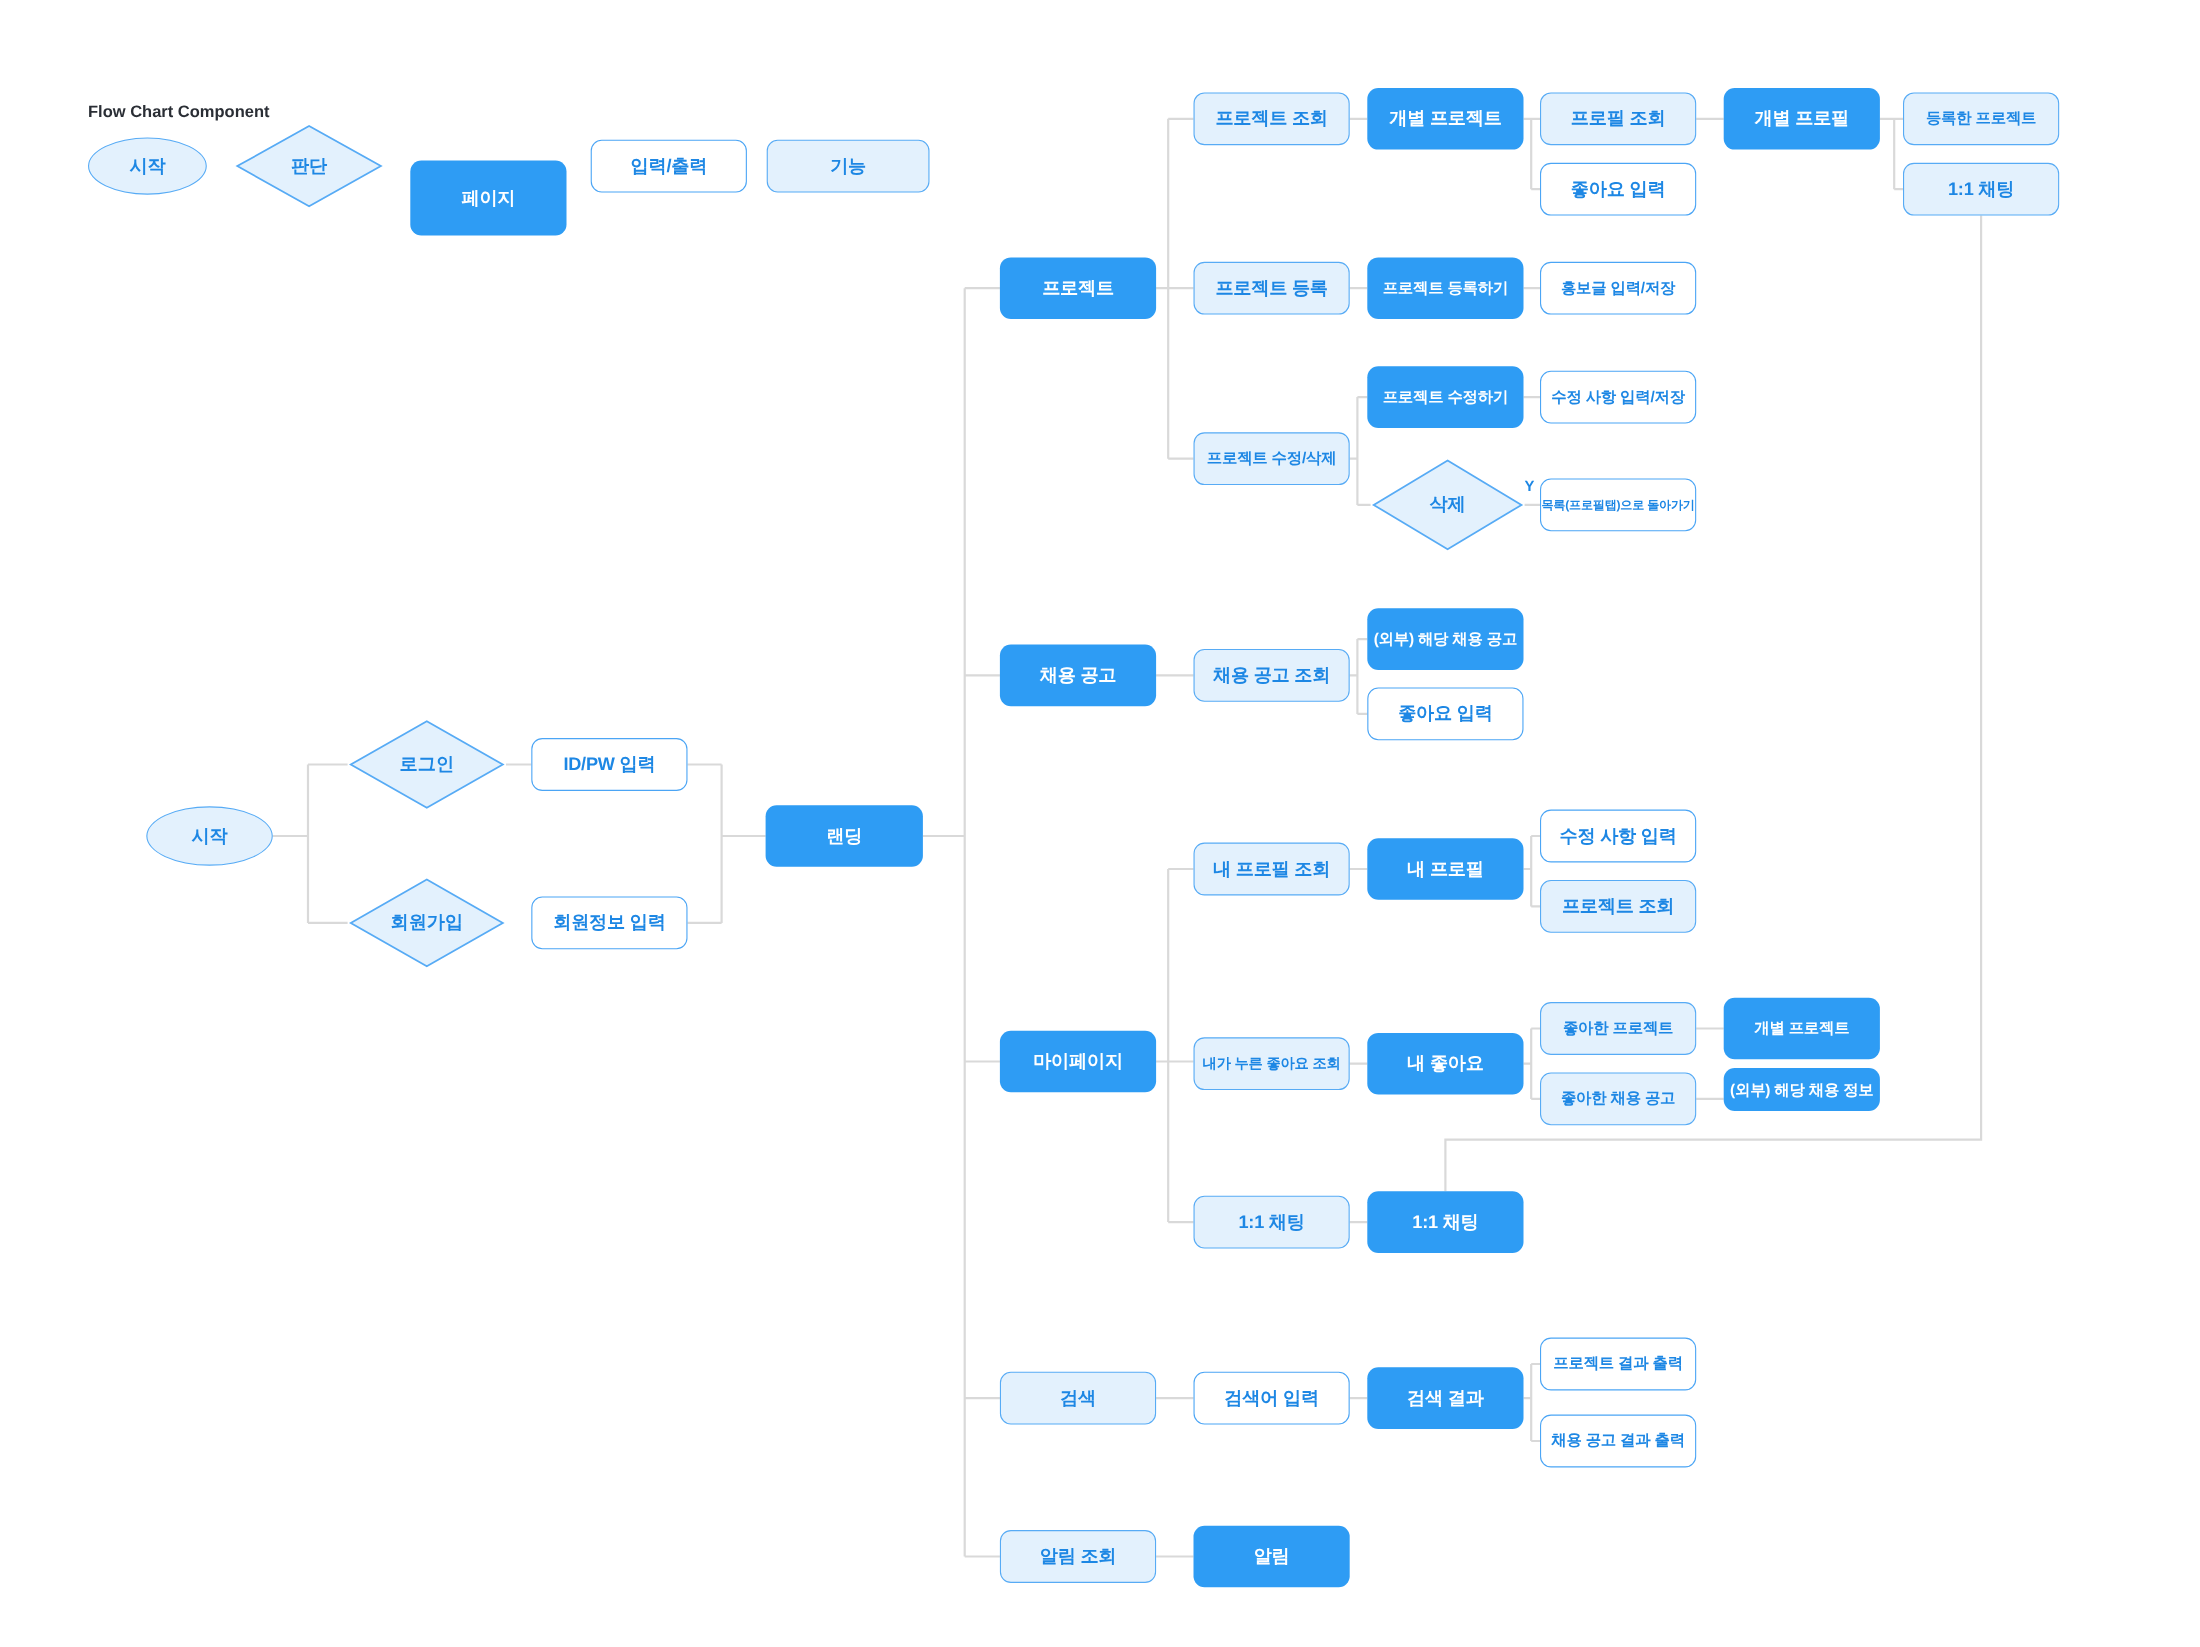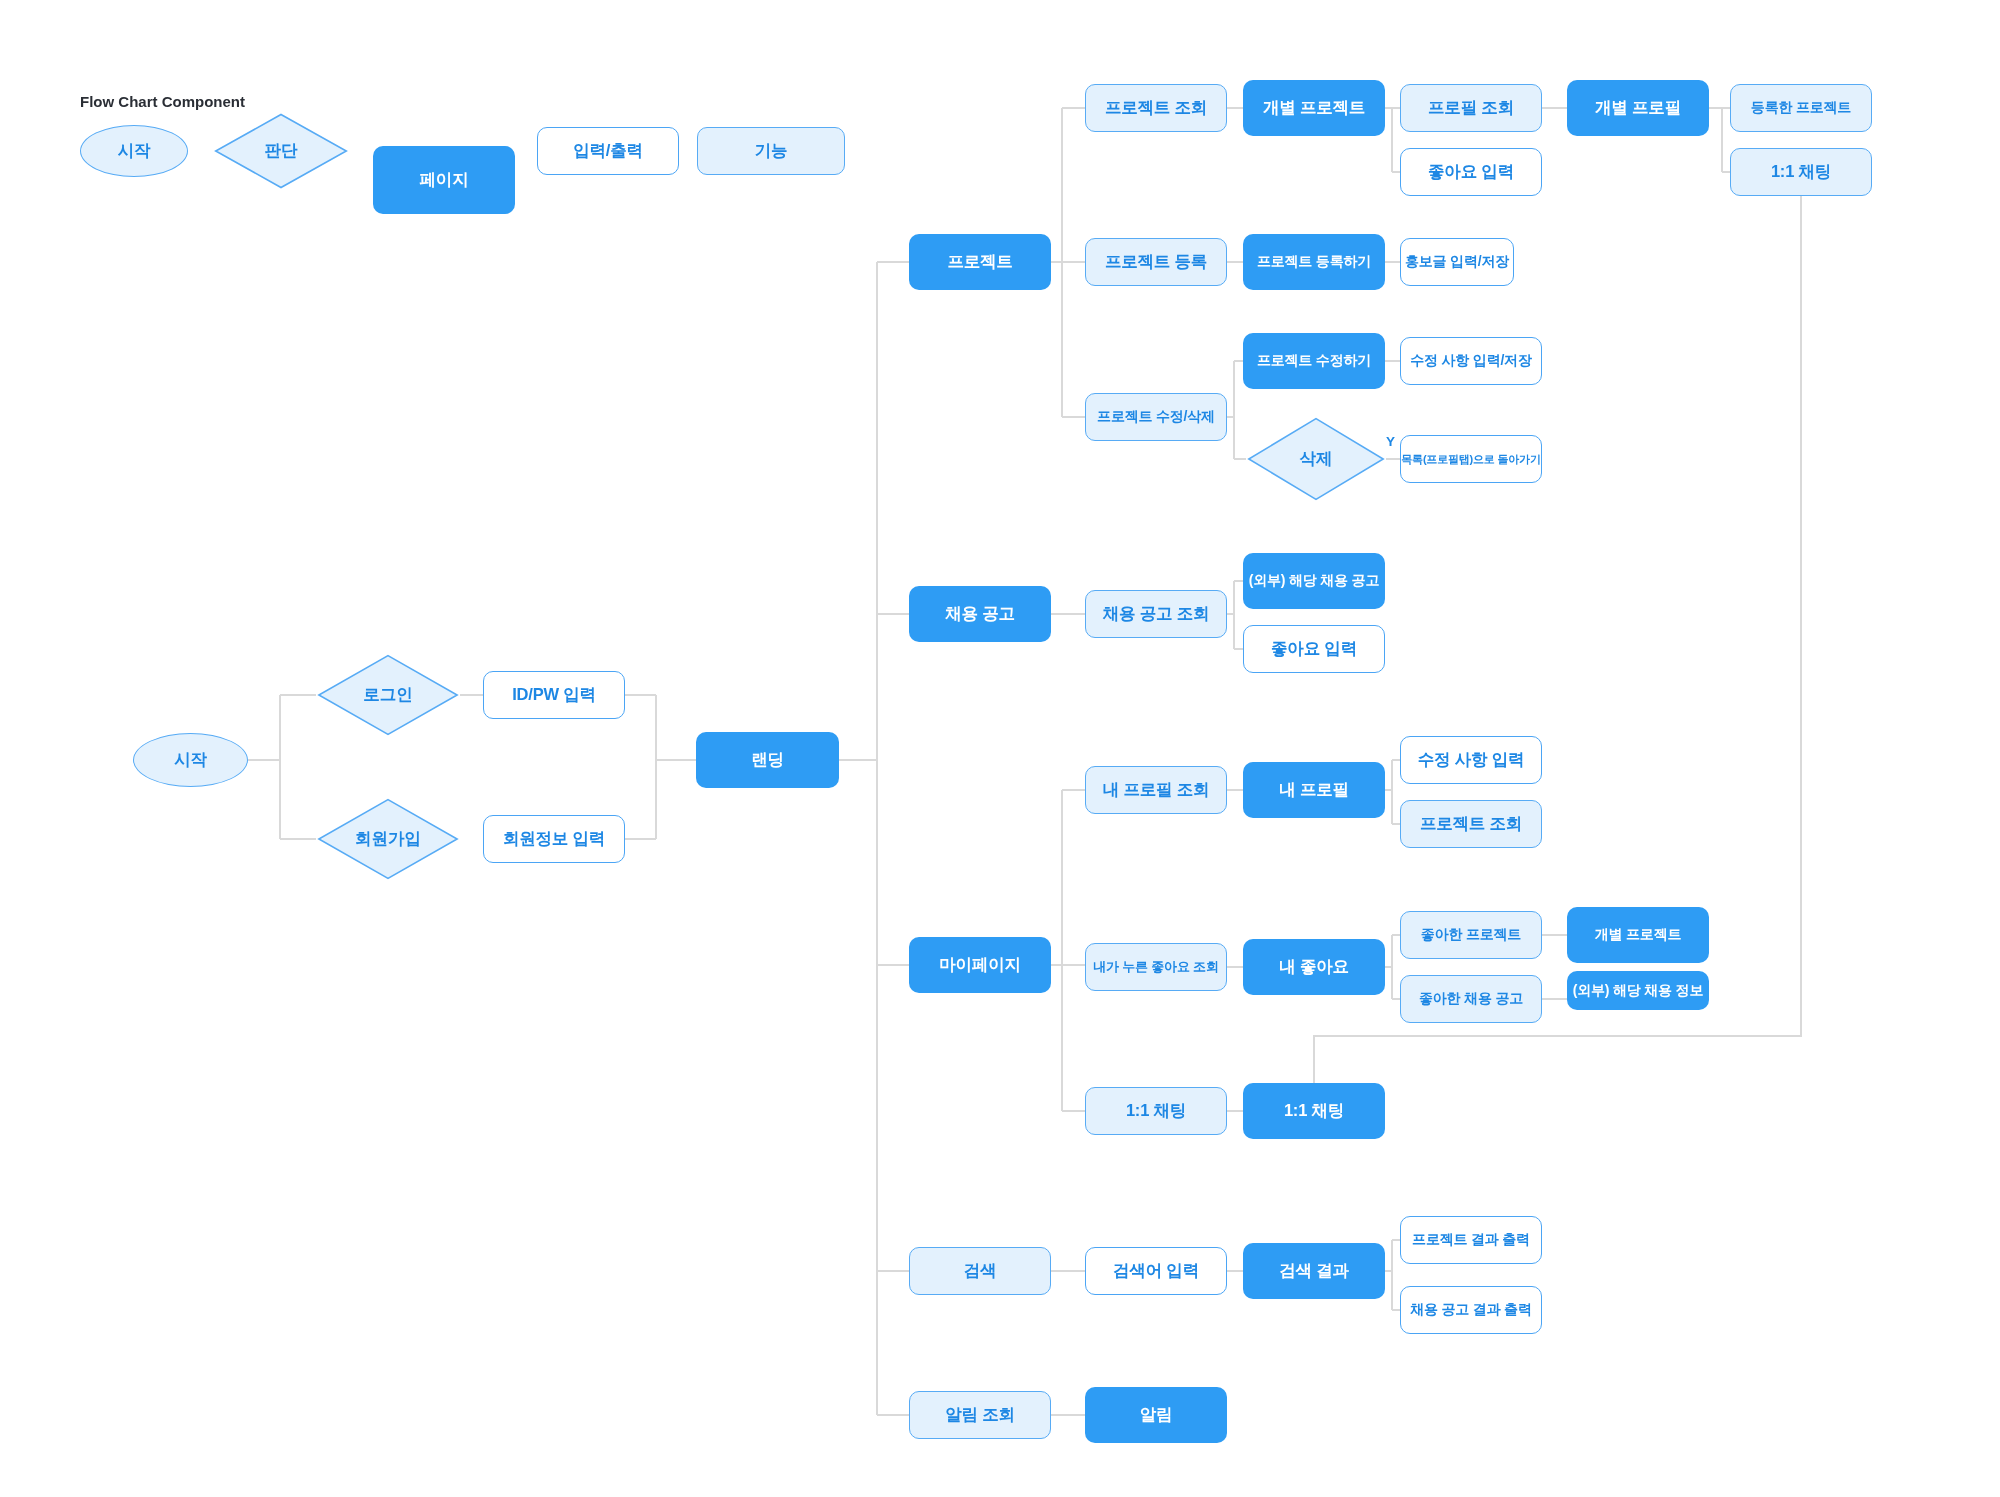--- a/index.html
+++ b/index.html
@@ -116,21 +116,21 @@
   <div class="node light sm" style="left:1730px; top:84px; width:142px; height:48px;text-align:right;">등록한 프로젝트</div>
 
   <div class="node white" style="left:1400px; top:148px; width:142px; height:48px;">좋아요 입력</div>
 
   <div class="node light" style="left:1730px; top:148px; width:142px; height:48px;">1:1 채팅</div>
 
   <div class="node light" style="left:1085px; top:238px; width:142px; height:48px;">프로젝트 등록</div>
 
   <div class="node solid sm" style="left:1243px; top:234px; width:142px; height:56px;">프로젝트 등록하기</div>
 
-  <div class="node white sm" style="left:1400px; top:238px; width:114px; height:48px;">홍보글 입력/저장</div>
+  <div class="node white sm" style="left:1400px; top:238px; width:142px; height:48px;">홍보글 입력/저장</div>
 
   <div class="node solid sm" style="left:1243px; top:333px; width:142px; height:56px;">프로젝트 수정하기</div>
 
   <div class="node white sm" style="left:1400px; top:337px; width:142px; height:48px;">수정 사항 입력/저장</div>
 
   <div class="node light sm" style="left:1085px; top:393px; width:142px; height:48px;">프로젝트 수정/삭제</div>
 
   <div class="diamond" style="left:1246px; top:417px; width:140px; height:84px;">
     <svg viewBox="0 0 100 100" preserveAspectRatio="none">
       <polygon points="50,2 98,50 50,98 2,50" fill="#E3F1FD" stroke="#57ABF5" stroke-width="1.6" vector-effect="non-scaling-stroke"></polygon>

